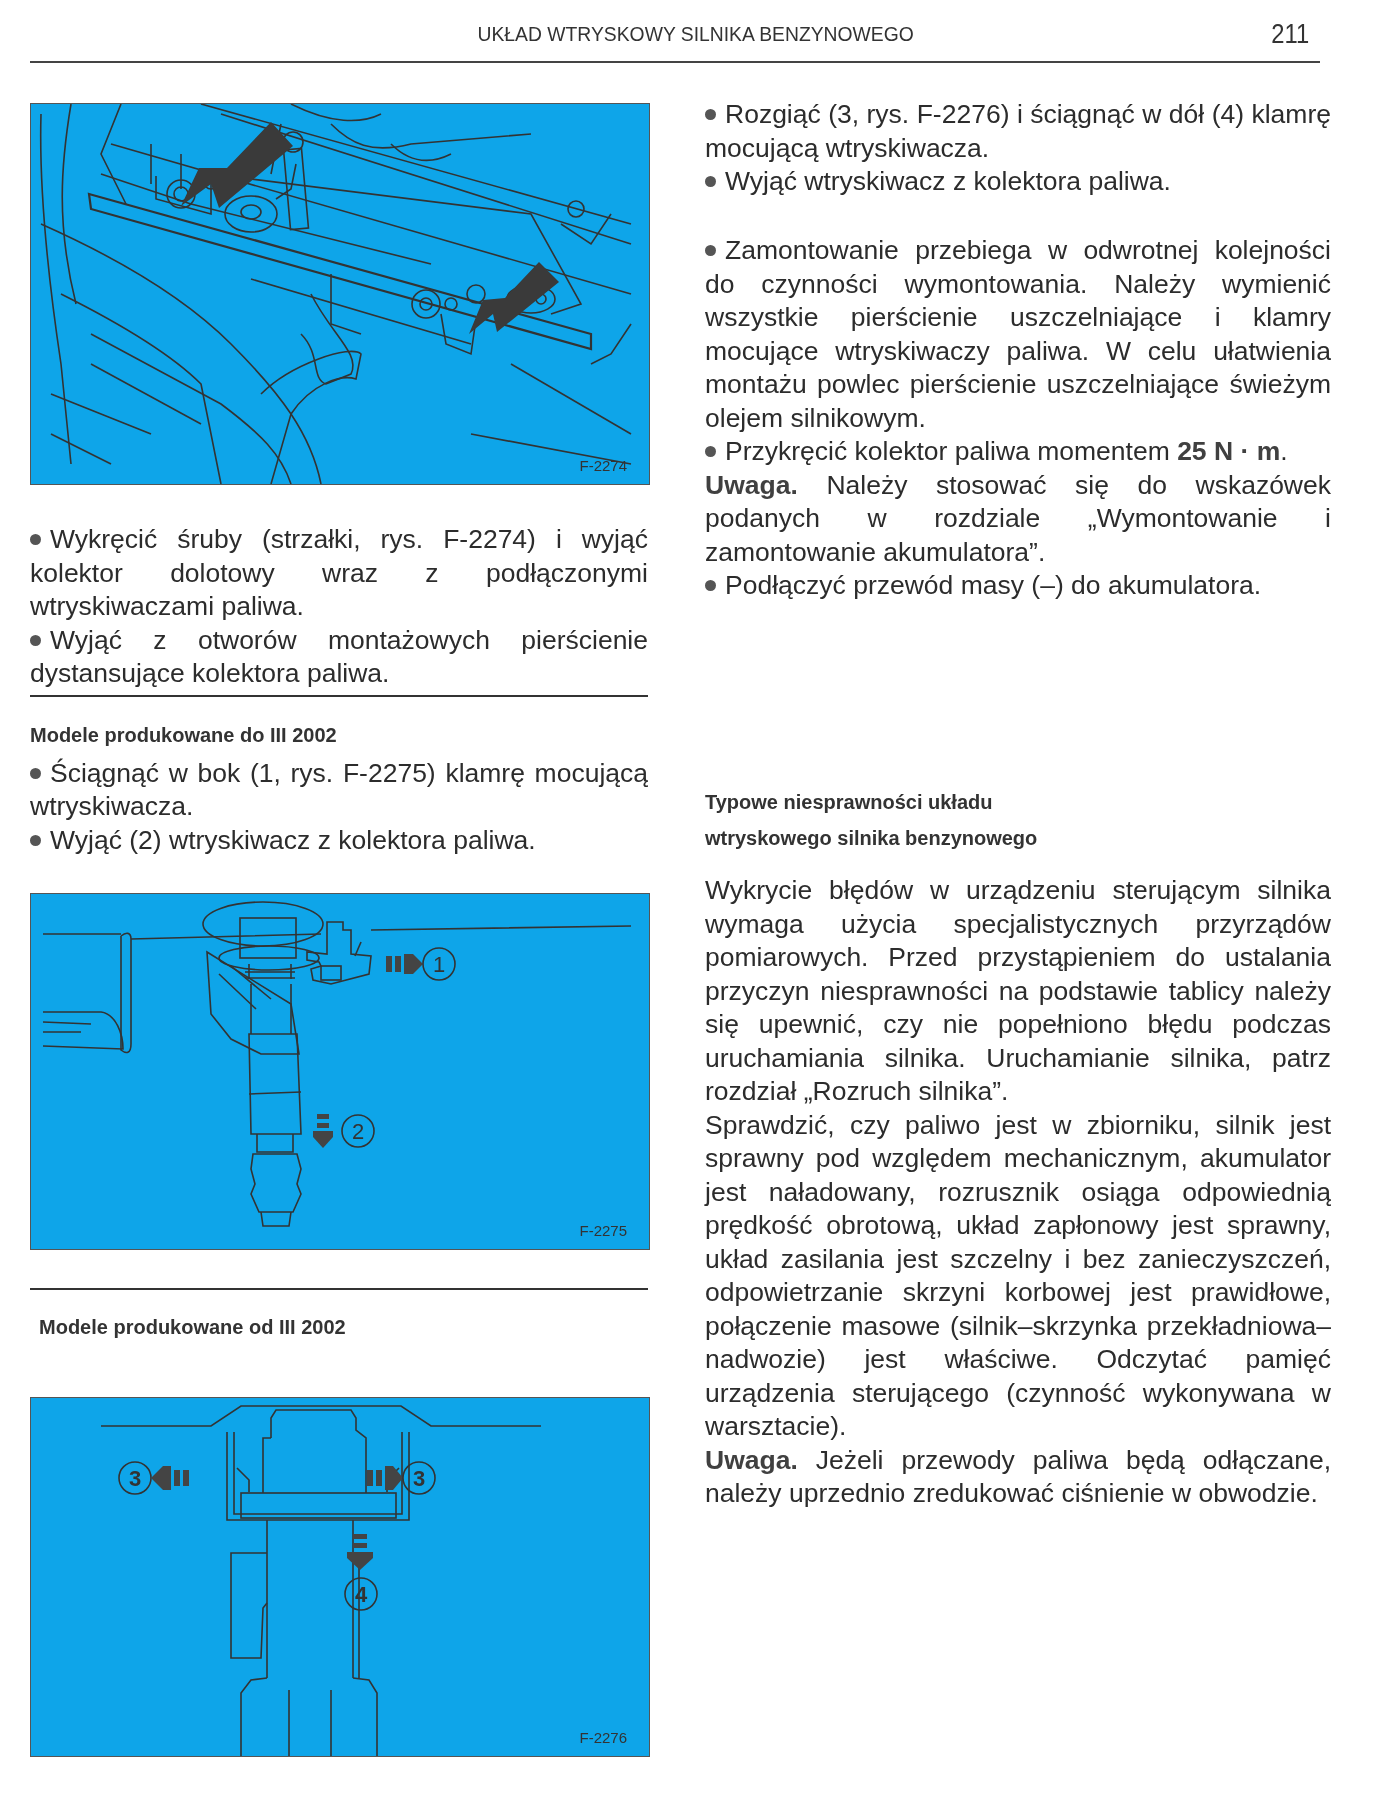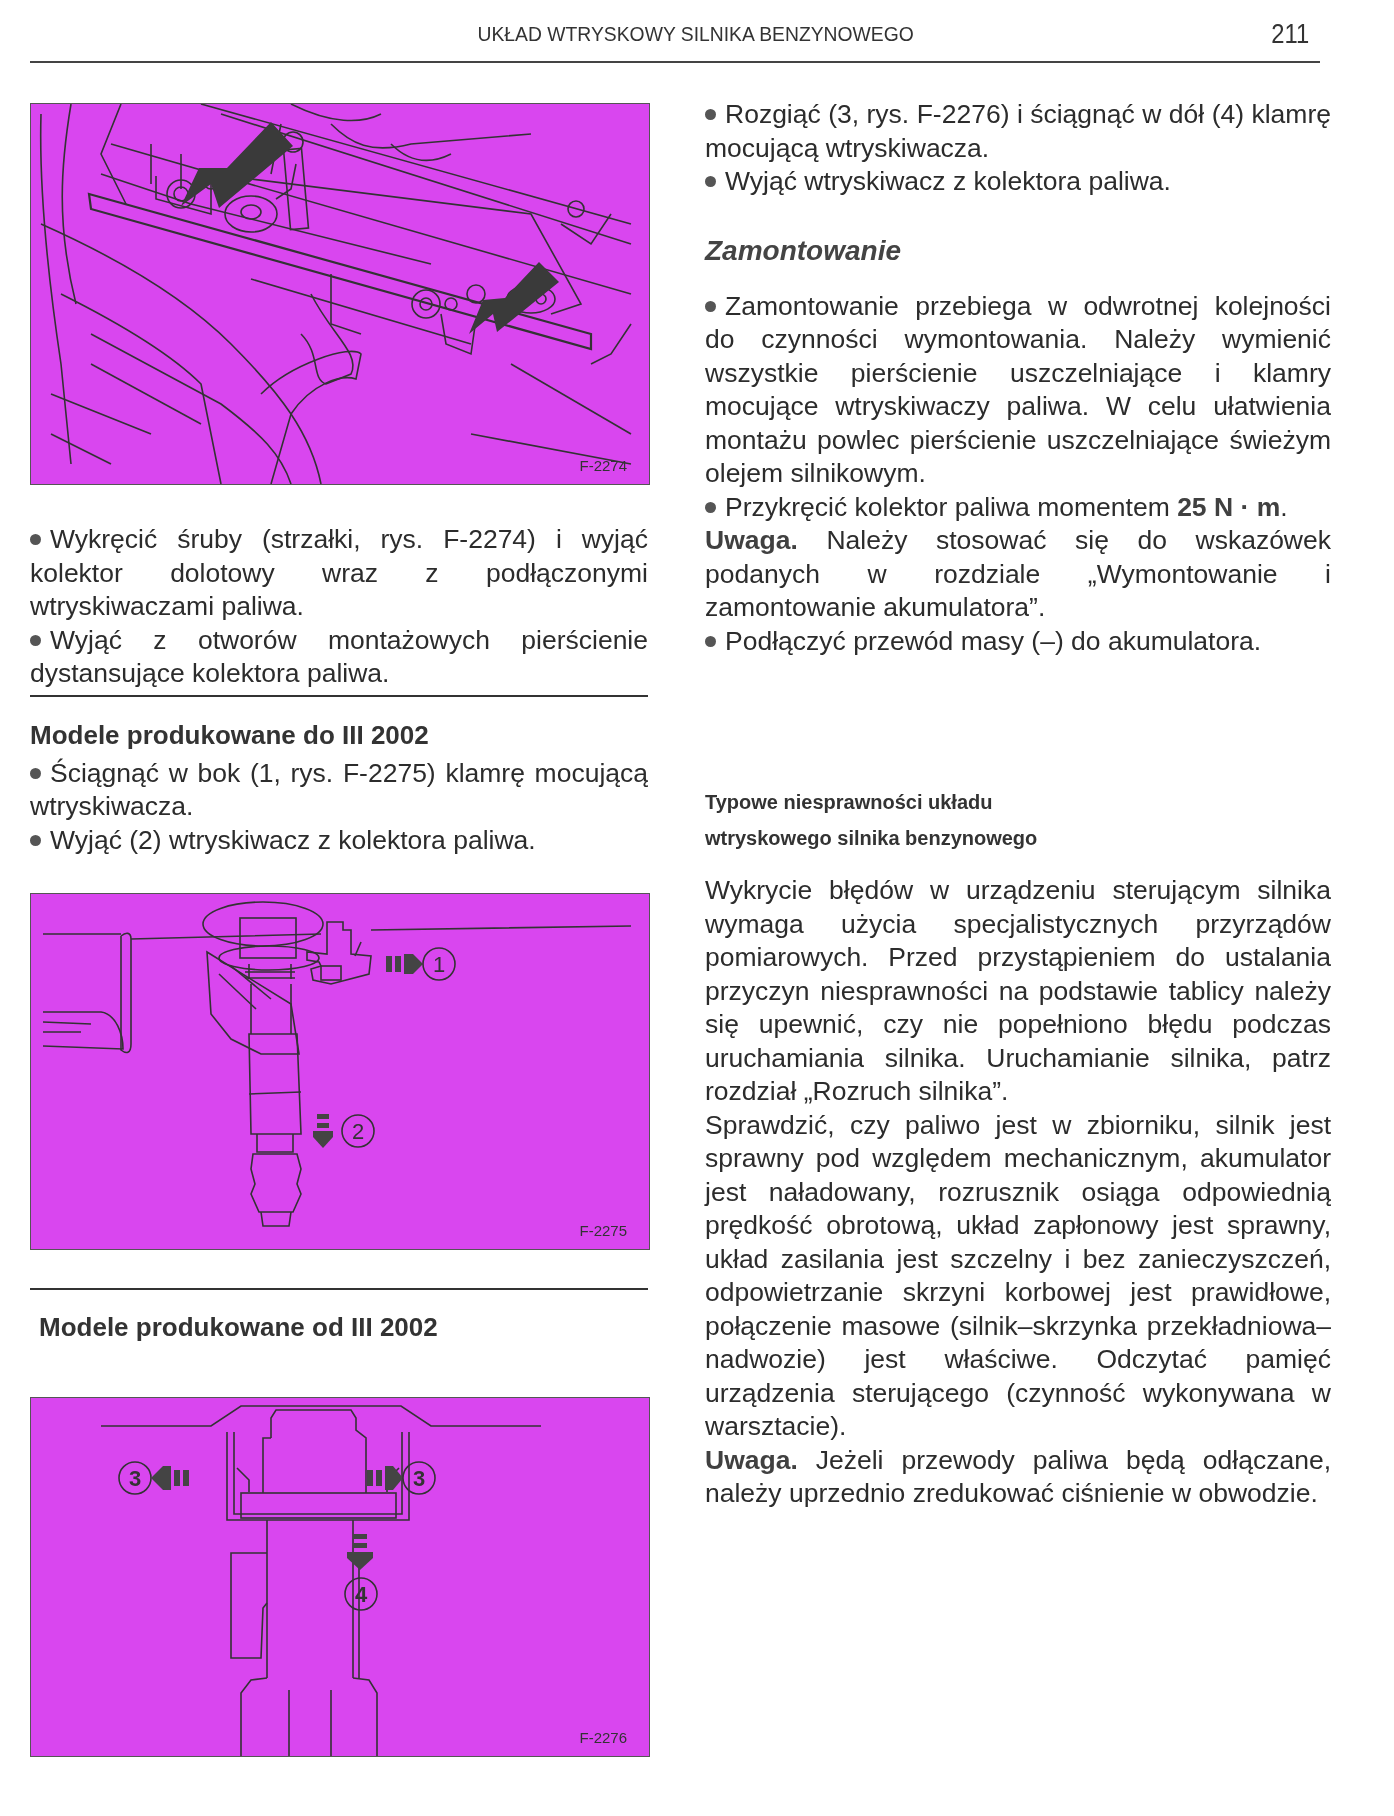--- a/index.html
+++ b/index.html
@@ -9,24 +9,24 @@
        font-size:21px;letter-spacing:0px;color:#333;transform:scaleX(.92);transform-origin:680px 0;}
   .header-title span{display:inline-block;}
   .page-number{position:absolute;left:1268px;top:18px;font-size:28px;color:#333;transform:scaleX(.85);}
   .header-rule{position:absolute;left:30px;top:61px;width:1290px;height:2px;background:#444;}
   .col{position:absolute;font-size:26.5px;line-height:33.5px;color:#2c2c2c;text-align:justify;}
   .col p{margin:0;}
   .bullet{display:inline-block;width:11px;height:11px;border-radius:50%;background:#555;
        margin-right:9px;vertical-align:3px;}
   .bold{font-weight:bold;color:#404040;}
   .h-italic{font-style:italic;font-weight:bold;font-size:28px;color:#444;}
-  .h-sub{font-weight:bold;font-size:26px;color:#333;}
+  .h-sub{font-weight:bold;font-size:20px;color:#333;}
   .h-big{font-weight:bold;font-size:20px;line-height:36px;color:#333;text-align:left;}
   .rule{position:absolute;height:2px;background:#333;}
-  .figure{position:absolute;border:1.5px solid #555;background:#d946ef;overflow:hidden;}
+  .figure{position:absolute;border:1.5px solid #555;background:#0ea5e9;overflow:hidden;}
   .fig-label{position:absolute;font-size:15px;color:#333;}
   svg{position:absolute;left:0;top:0;}
 </style>
 </head>
 <body>
 
 <div class="header-title">
   <span>UKŁAD WTRYSKOWY SILNIKA BENZYNOWEGO</span>
 </div>
 <div class="page-number">211</div>
@@ -182,21 +182,20 @@
   </svg>
   <div class="fig-label" style="right:22px;bottom:10px;">F-2276</div>
 </div>
 
 <div class="col" style="left:705px;top:98px;width:626px;">
   <p><span class="bullet"></span><span>Rozgiąć (3, rys. F-2276) i ściągnąć w dół (4) klamrę mocującą wtryskiwacza.</span></p>
   <p><span class="bullet"></span><span>Wyjąć wtryskiwacz z kolektora paliwa.</span></p>
 </div>
 
 <div class="col" style="left:705px;top:234px;width:626px;">
-  <p class="h-italic" style="margin-bottom:22px;">Zamontowanie</p>
   <p><span class="bullet"></span><span>Zamontowanie przebiega w odwrotnej kolejności do czynności wymontowania. Należy wymienić wszystkie pierścienie uszczelniające i klamry mocujące wtryskiwaczy paliwa. W celu ułatwienia montażu powlec pierścienie uszczelniające świeżym olejem silnikowym.</span></p>
   <p><span class="bullet"></span><span>Przykręcić kolektor paliwa momentem</span> <span class="bold">25 N · m</span><span>.</span></p>
   <p><span class="bold">Uwaga.</span> <span>Należy stosować się do wskazówek podanych w rozdziale „Wymontowanie i zamontowanie akumulatora”.</span></p>
   <p><span class="bullet"></span><span>Podłączyć przewód masy (–) do akumulatora.</span></p>
 </div>
 
 <div class="col" style="left:705px;top:784px;width:626px;">
   <p class="h-big" style="margin-bottom:18px;">
     <span>Typowe niesprawności układu</span><br>
     <span>wtryskowego silnika benzynowego</span>

